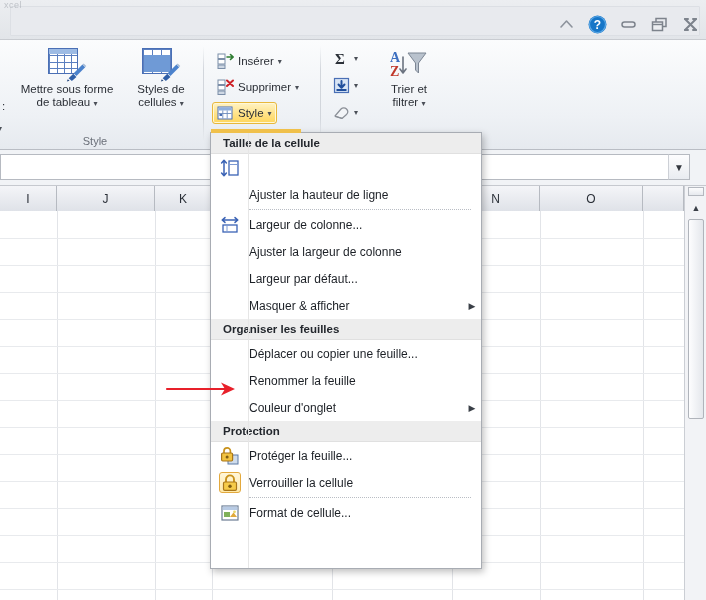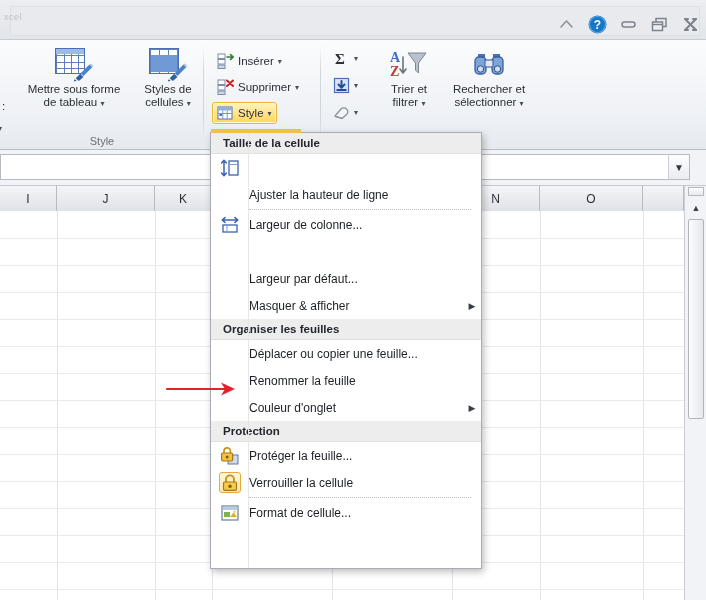--- a/index.html
+++ b/index.html
@@ -11,21 +11,21 @@
   }
   #app { position: relative; width: 706px; height: 600px; overflow: hidden; }
 
   
   .titlestrip {
     position: absolute; left: 0; top: 0; width: 706px; height: 40px;
     background: linear-gradient(#eceef1, #e2e5e9);
     border-bottom: 1px solid #c9ccd1;
   }
   .title-frag {
-    position: absolute; left: 4px; top: 12px;
+    position: absolute; left: 4px; top: 0px;
     font-size: 9px; color: #9ba0a8; letter-spacing: .5px;
     opacity: .55;
   }
   .title-box {
     position: absolute; left: 10px; top: 6px; width: 690px; height: 30px;
     background: #e8eaee; border: 1px solid #dcdfe4; border-radius: 1px;
   }
   .wincontrols {
     position: absolute; right: 6px; top: 14px;
     display: flex; align-items: center; gap: 11px;
@@ -251,21 +251,21 @@
     </div>
   </div>
 
   <div class="ribbon">
 
     <div class="tinybtn" style="left:-2px; top:84px;">
       <span class="caret-dn">▾</span>
     </div>
     <div style="position:absolute; left:2px; top:60px; font-size:11.5px; color:#2b2f36;">:</div>
 
-    <div class="group" style="left:7px; width:190px;">
+    <div class="group" style="left:0; width:190px;">
       <div class="bigbtn" style="left:12px; top:8px; width:110px;">
         <div class="ico-table">
           <div class="grid"></div>
             <div class="hdr"></div>
           <svg class="brush" viewBox="0 0 24 24">
             <path d="M4 20 L9 15 L12.5 18.5 L7.5 23 Z" fill="#2f5fa8"></path>
             <path d="M9.5 14.5 L19 5 L22 8 L12.5 17.5 Z" fill="#4b82cc"></path>
             <path d="M19 5 L22 8 L23.2 6.5 L20.4 3.8 Z" fill="#a8bdd8"></path>
             <path d="M3 21 L2 23.5 L5 22.5 Z" fill="#27497e"></path>
           </svg>
@@ -366,36 +366,20 @@
           <path d="M13 9 V24 M10 21 L13 25 L16 21" stroke="#6b7380" stroke-width="1.6" fill="none" stroke-linecap="round" stroke-linejoin="round"></path>
           <path d="M18 5 L36 5 L28.5 15 L28.5 25 L25.5 22 L25.5 15 Z" fill="#b9c2cd" stroke="#7c8694" stroke-width="1"></path>
         </svg>
         <div class="lbl">
           <span>Trier et</span><br>
           <span>filtrer</span>
           <span class="caret-dn">▾</span>
         </div>
       </div>
 
-      <div class="bigbtn" style="left:115px; top:8px; width:98px;">
-        <svg width="40" height="32" viewBox="0 0 40 32">
-          <path d="M9 6 h7 v4 h-7 z" fill="#4a6fb5"></path>
-          <path d="M24 6 h7 v4 h-7 z" fill="#4a6fb5"></path>
-          <rect x="6" y="9" width="11" height="17" rx="4" fill="#7fa5d8" stroke="#3c5f9e" stroke-width="1.3"></rect>
-          <rect x="23" y="9" width="11" height="17" rx="4" fill="#7fa5d8" stroke="#3c5f9e" stroke-width="1.3"></rect>
-          <rect x="16" y="12" width="8" height="7" fill="#dfe8f4" stroke="#3c5f9e" stroke-width="1.1"></rect>
-          <circle cx="11.5" cy="21" r="3.2" fill="#cfe0f4" stroke="#2f4f87" stroke-width="1"></circle>
-          <circle cx="28.5" cy="21" r="3.2" fill="#cfe0f4" stroke="#2f4f87" stroke-width="1"></circle>
-        </svg>
-        <div class="lbl">
-          <span>Rechercher et</span><br>
-          <span>sélectionner</span>
-          <span class="caret-dn">▾</span>
-        </div>
-      </div>
     </div>
   </div>
 
   <div class="formulabar">
     <div class="fb-input"></div>
     <div class="fb-caret">▼</div>
   </div>
 
   <div class="sheet">
     <div class="colhead-row" id="colheads">
@@ -466,20 +450,21 @@
               <path d="M3 5 H17 M5 2.6 L2.2 5 L5 7.4 M15 2.6 L17.8 5 L15 7.4" stroke="#3b63b5" stroke-width="1.5" fill="none" stroke-linecap="round" stroke-linejoin="round"></path>
               <rect x="3" y="10" width="14" height="7" fill="#ffffff" stroke="#3b63b5" stroke-width="1.3"></rect>
               <line x1="7" y1="10" x2="7" y2="17" stroke="#7d9ad3" stroke-width="1"></line>
             </svg>
           </div>
           <div class="mi-label">Largeur de colonne...</div>
           <div class="mi-arrow"></div>
         </div>
         <div class="menu-item">
           <div class="mi-icon"></div>
+          <div class="mi-label">Ajuster la largeur de colonne</div>
           <div class="mi-arrow"></div>
         </div>
         <div class="menu-item">
           <div class="mi-icon"></div>
           <div class="mi-label">Largeur par défaut...</div>
           <div class="mi-arrow"></div>
         </div>
         <div class="menu-item">
           <div class="mi-icon"></div>
           <div class="mi-label">Masquer &amp; afficher</div>

